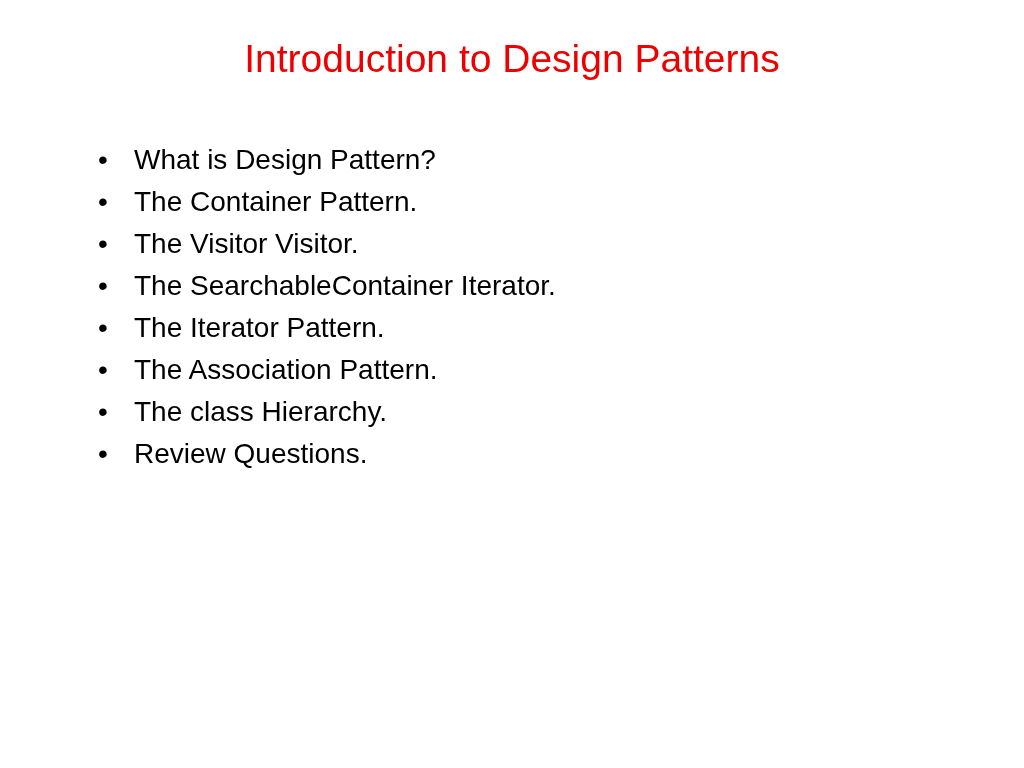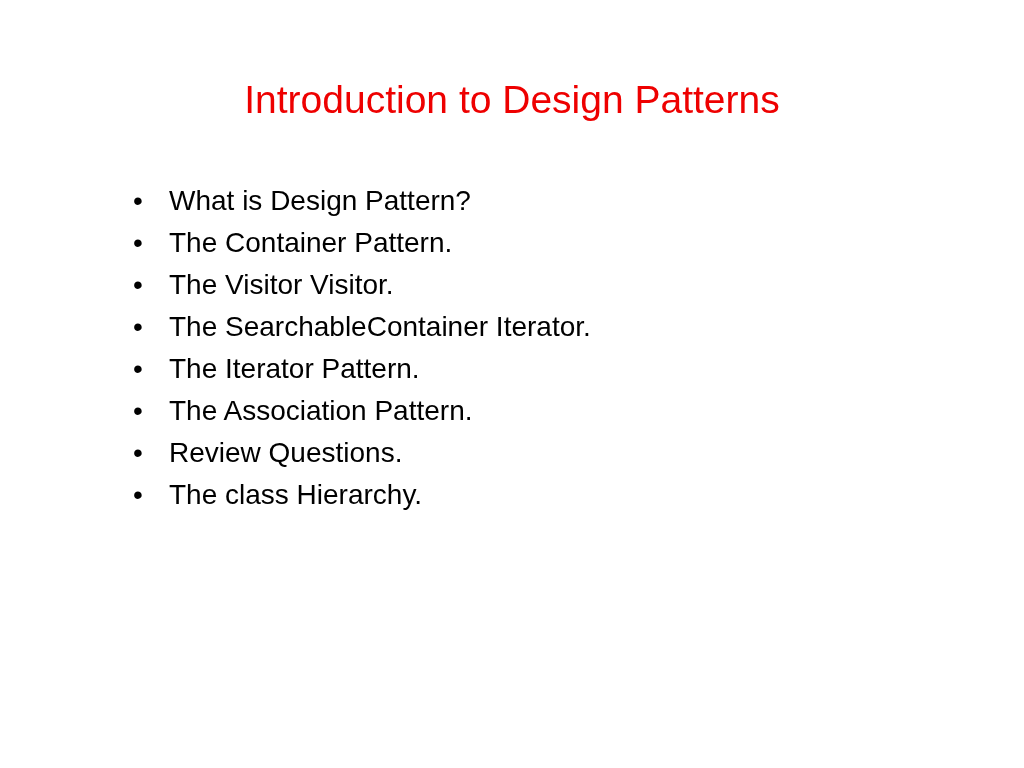--- a/index.html
+++ b/index.html
@@ -10,33 +10,32 @@
     body {
       width: 1024px;
       height: 768px;
       background: #ffffff;
       font-family: Arial, Helvetica, sans-serif;
       overflow: hidden;
     }
     .slide {
       width: 100%;
       height: 100%;
-      padding-top: 78px;
+      padding-top: 37px;
     }
     .title {
       color: #ee0000;
       font-size: 39px;
       font-weight: 400;
       text-align: center;
       margin-bottom: 58px;
     }
     .bullet-list {
       list-style: none;
       padding-left: 98px;
-      margin-left: 35px;
     }
     .bullet-list li {
       color: #000000;
       font-size: 28px;
       font-weight: 400;
       line-height: 1.5;
       position: relative;
       padding-left: 36px;
     }
     .bullet-list li::before {
@@ -52,16 +51,16 @@
 
 <div class="slide">
   <h1 class="title">Introduction to Design Patterns</h1>
   <ul class="bullet-list">
     <li>What is Design Pattern?</li>
     <li>The Container Pattern.</li>
     <li>The Visitor Visitor.</li>
     <li>The SearchableContainer Iterator.</li>
     <li>The Iterator Pattern.</li>
     <li>The Association Pattern.</li>
+    <li>The class Hierarchy.</li>
     <li>Review Questions.</li>
-    <li>The class Hierarchy.</li>
   </ul>
 </div>
 
 </body></html>

